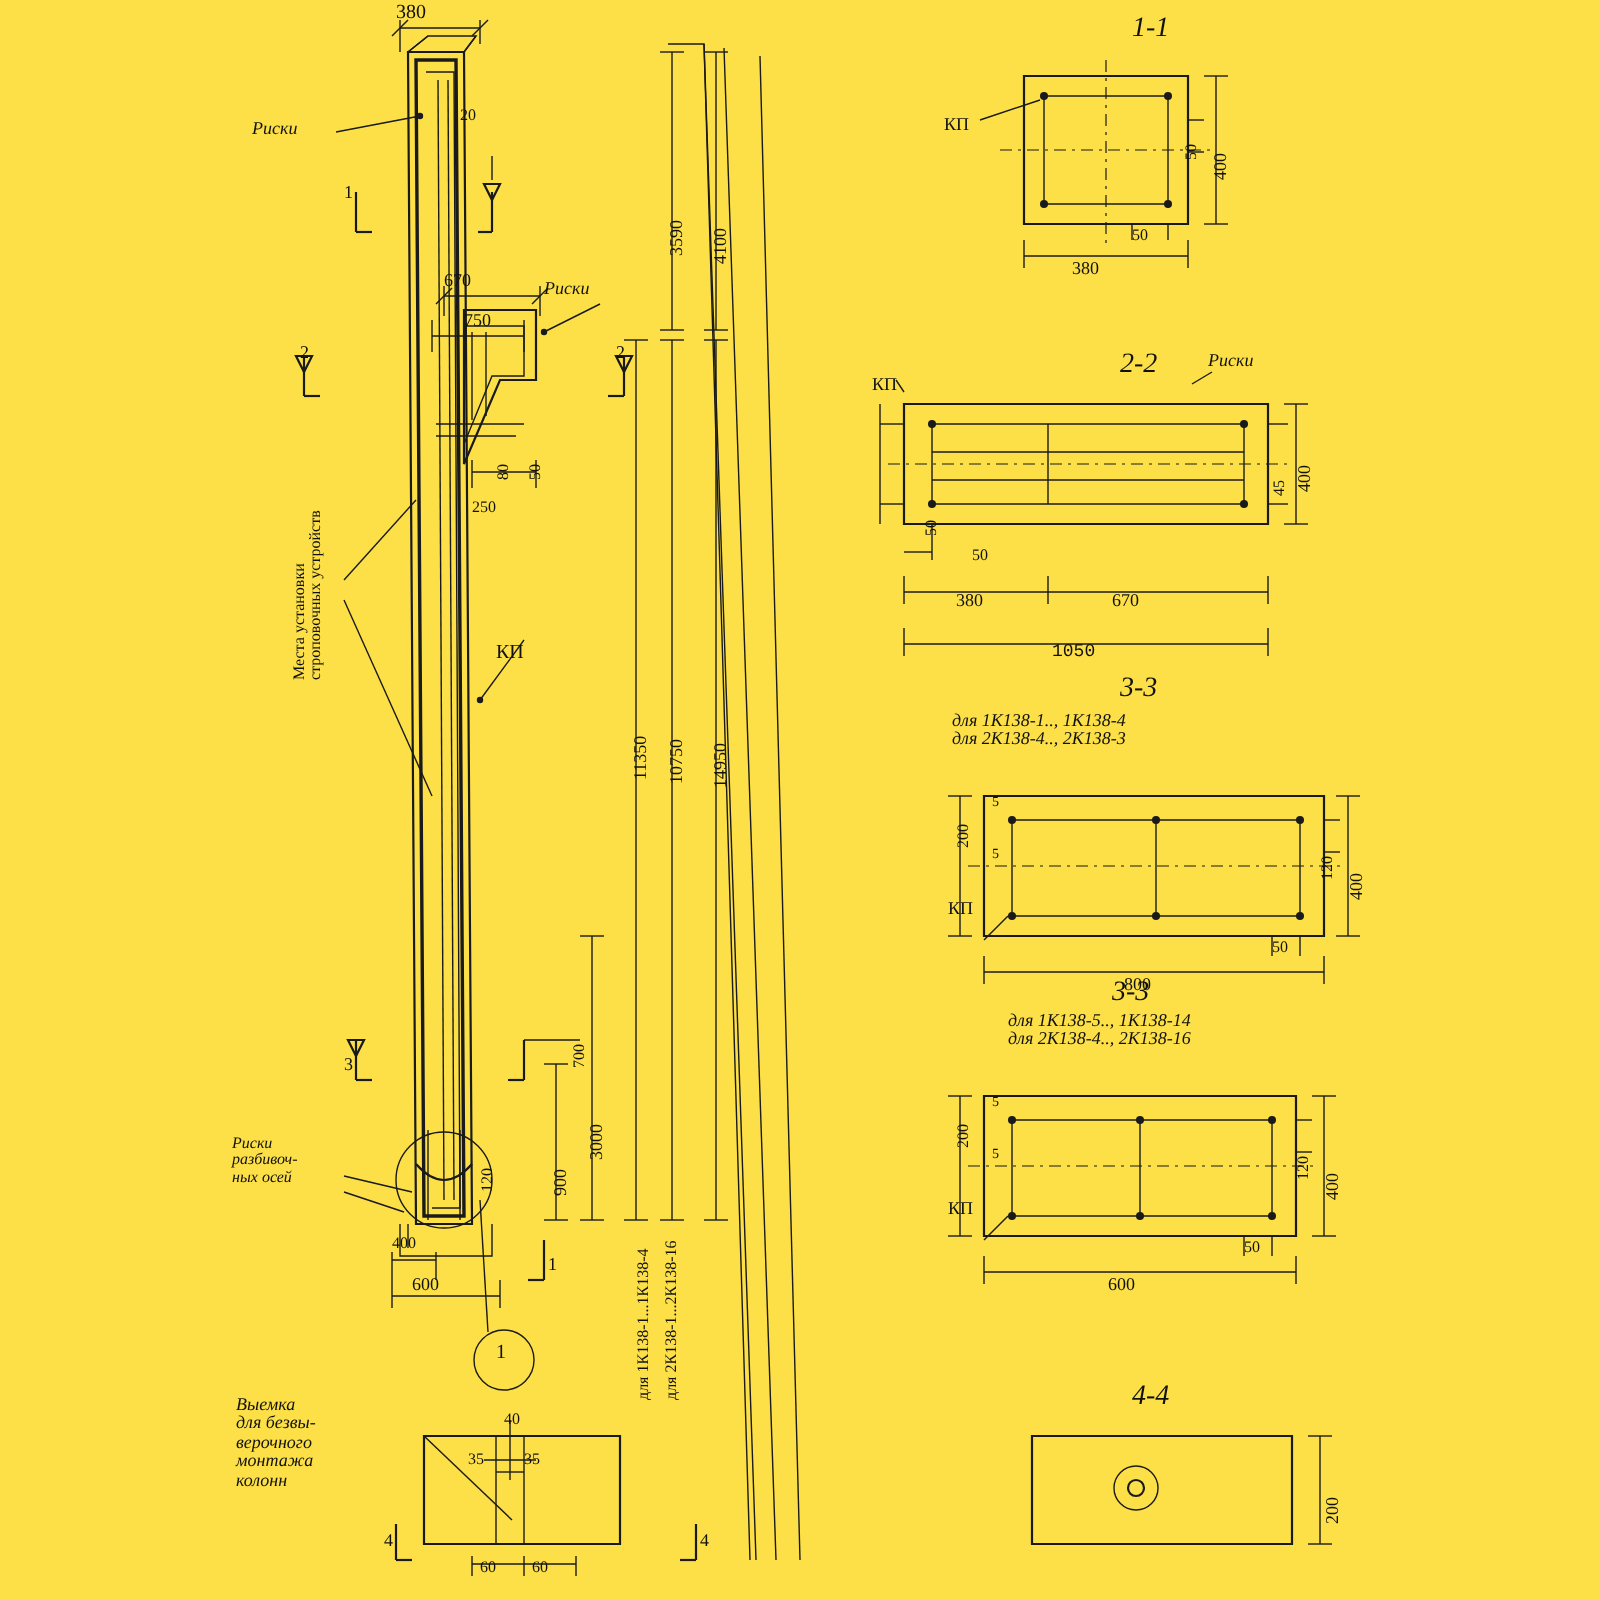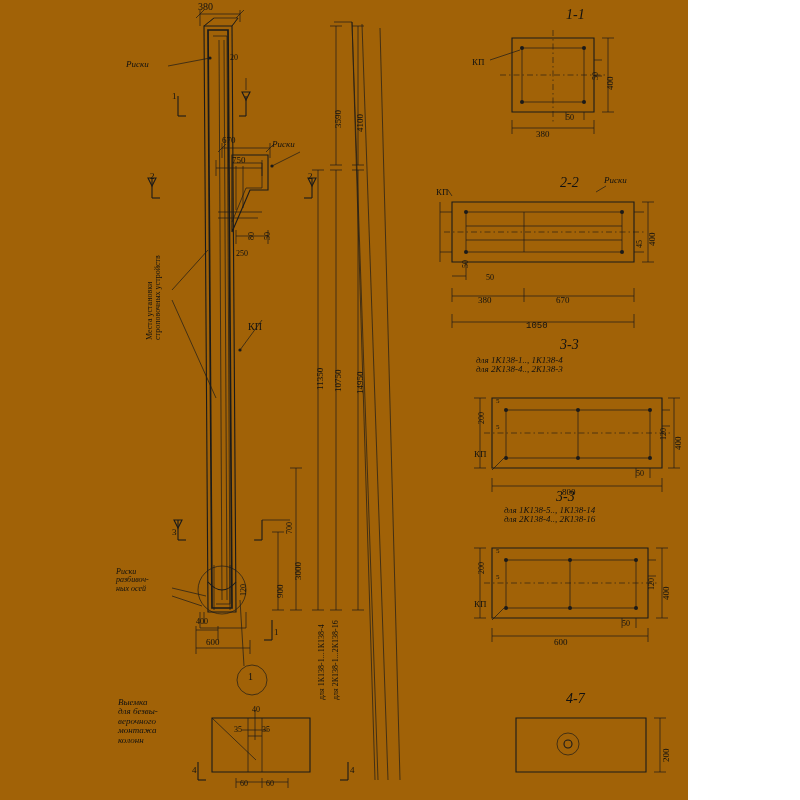--- a/index.html
+++ b/index.html
@@ -1,17 +1,17 @@
 <!DOCTYPE html>
 <html><head>
 <meta charset="utf-8">
 <style>
   html,body{margin:0;padding:0;background:#fff;}
   body{width:800px;height:800px;overflow:hidden;font-family:"Liberation Sans",sans-serif;}
-  #sheet{position:relative;width:688px;height:800px;background:#a16207;}
+  #sheet{position:relative;width:800px;height:800px;background:#fde047;}
   .lbl{position:absolute;font-family:"Liberation Serif",serif;color:#111;white-space:pre;line-height:1.05;}
   .s7{font-size:7px;}
   .s8{font-size:8px;}
   .s9{font-size:9px;}
   .s10{font-size:10px;}
   .s11{font-size:14px;}
   .rot90{transform:rotate(-90deg);transform-origin:0 0;}
   .ital{font-style:italic;}
   svg{position:absolute;left:0;top:0;}
   .ln{stroke:#1a1a1a;fill:none;}
@@ -373,16 +373,16 @@
 для 2К138-4.., 2К138-16</div>
 <div class="lbl s9" style="left:474px;top:600px;">КП</div>
 <div class="lbl s9" style="left:554px;top:638px;">600</div>
 <div class="lbl s8" style="left:622px;top:620px;">50</div>
 <div class="lbl s9 rot90" style="left:662px;top:600px;">400</div>
 <div class="lbl s8 rot90" style="left:648px;top:590px;">120</div>
 <div class="lbl s8 rot90" style="left:478px;top:574px;">200</div>
 <div class="lbl s7" style="left:496px;top:548px;">5</div>
 <div class="lbl s7" style="left:496px;top:574px;">5</div>
 
-<div class="lbl s11 ital" style="left:566px;top:692px;">4-7</div>
+<div class="lbl s11 ital" style="left:566px;top:692px;">4-4</div>
 <div class="lbl s9 rot90" style="left:662px;top:762px;">200</div>
 
 </div>
 
 </body></html>

